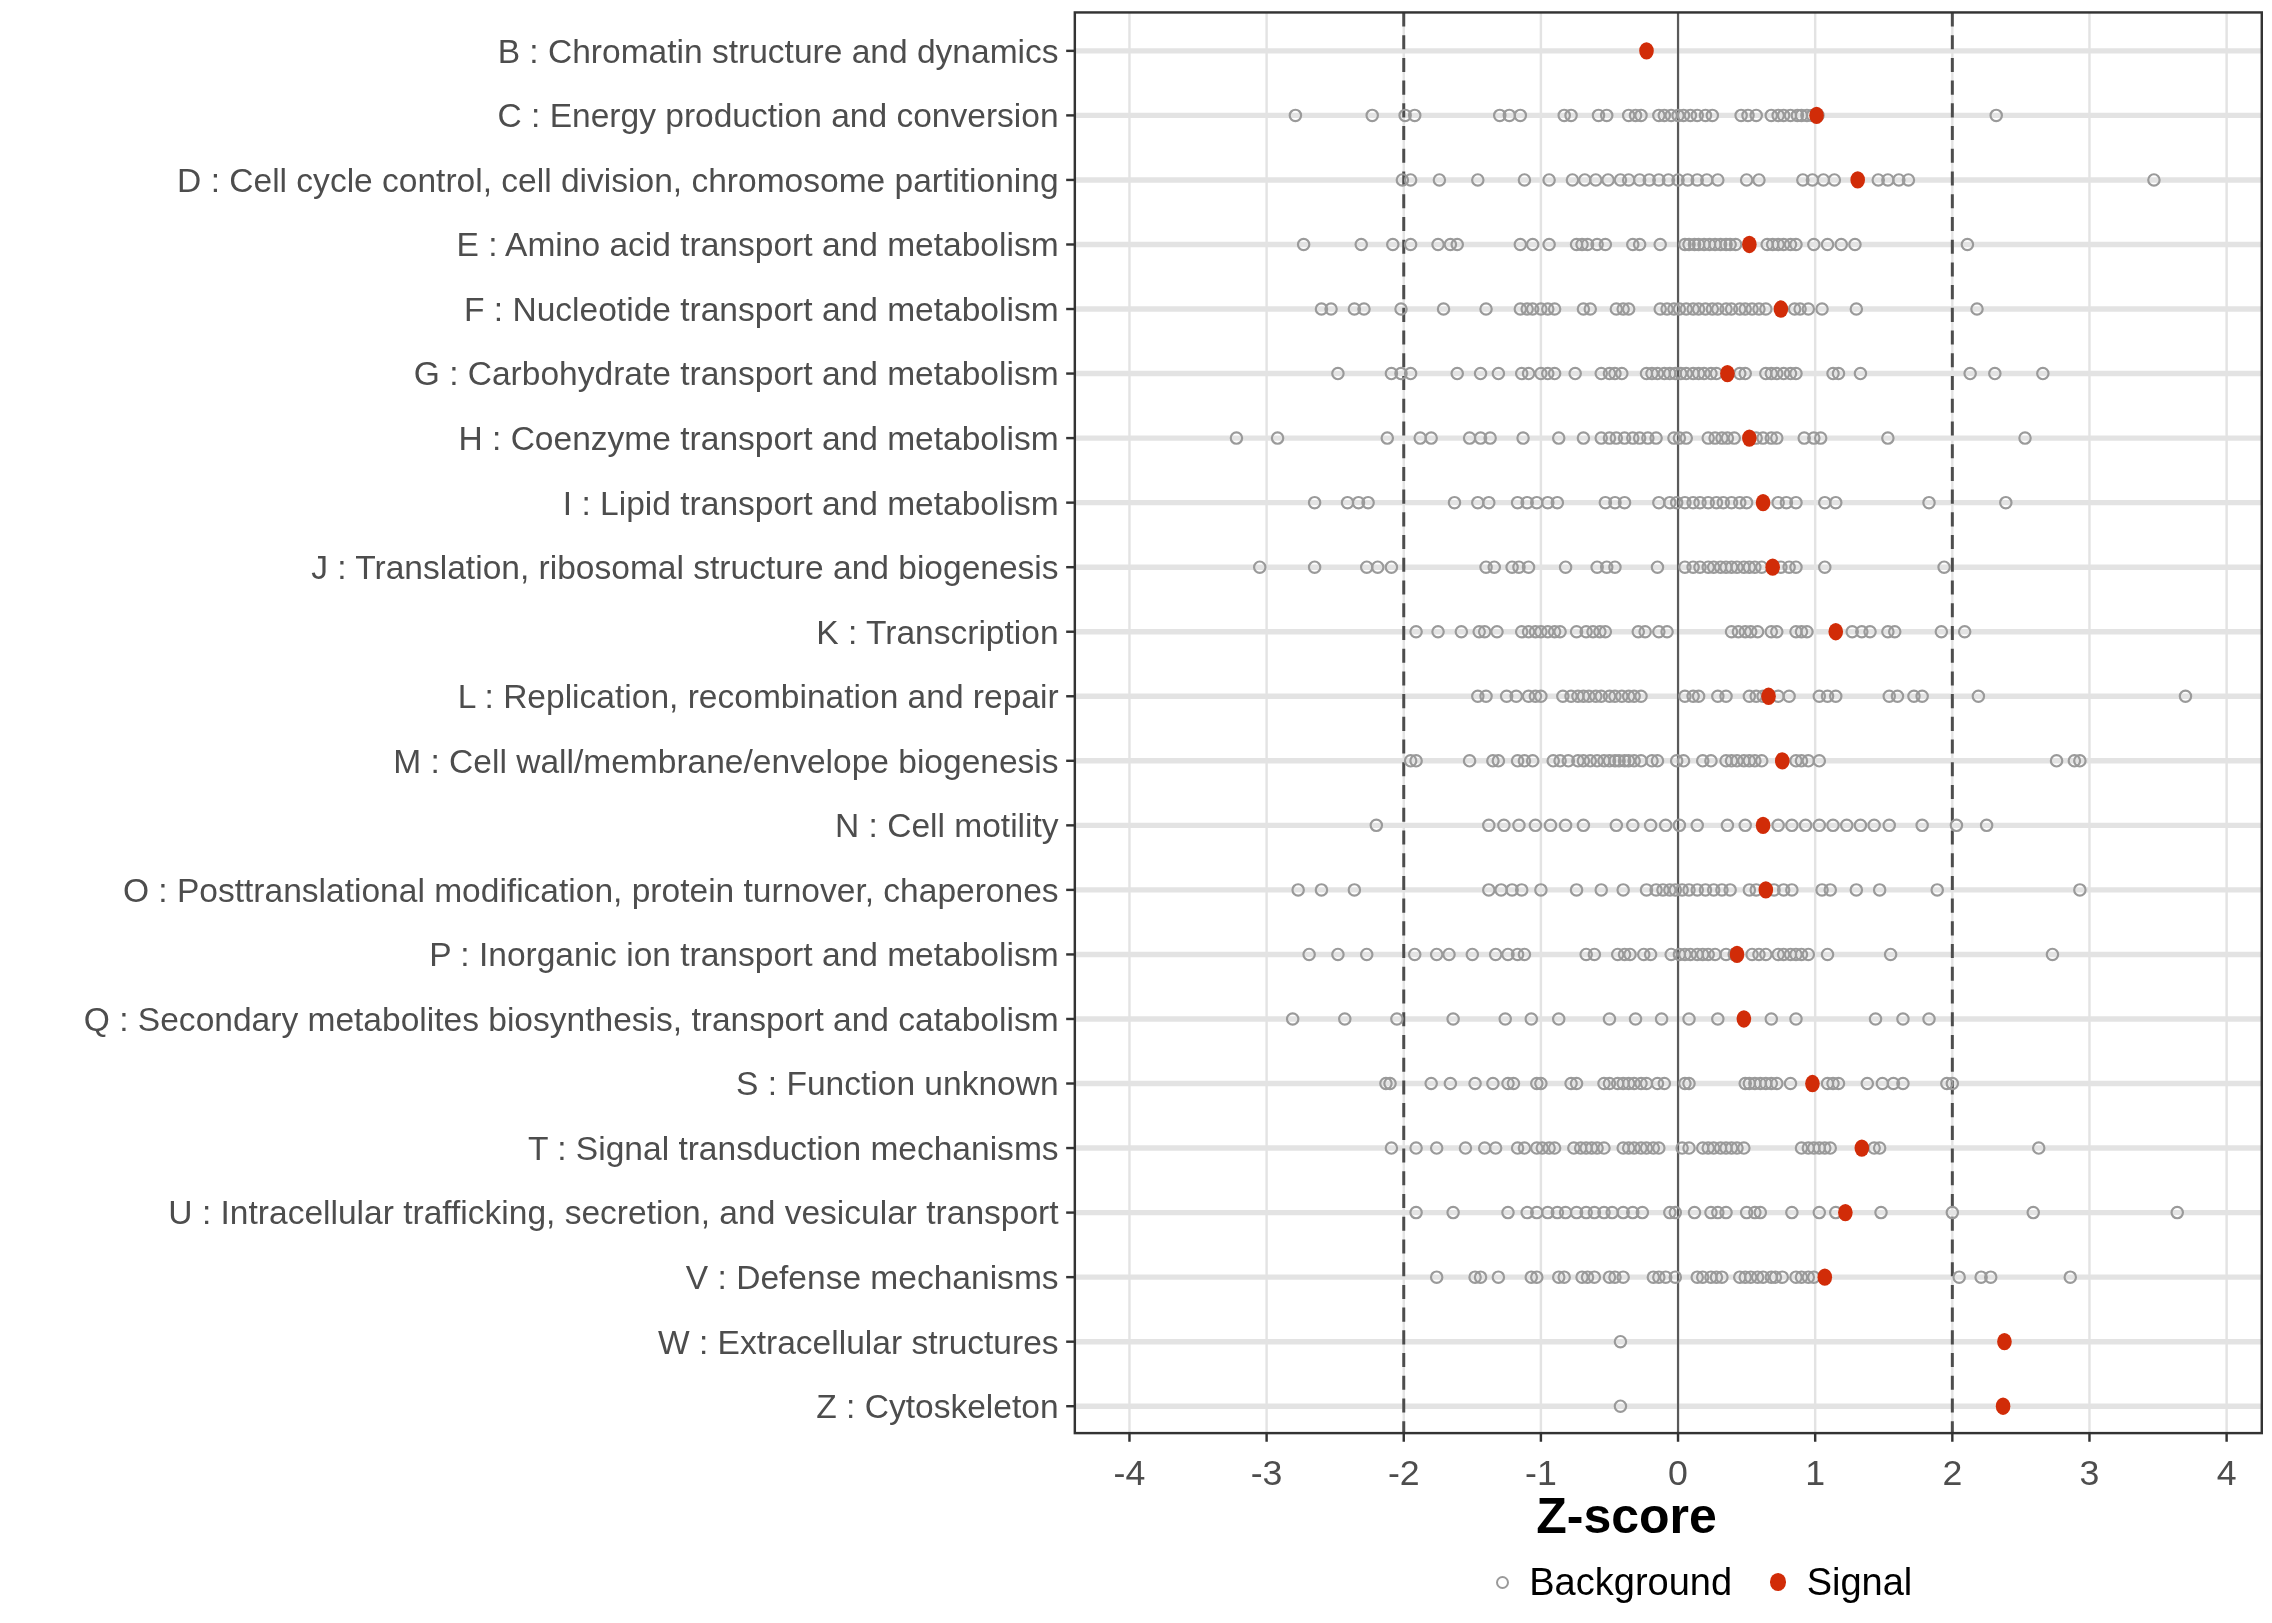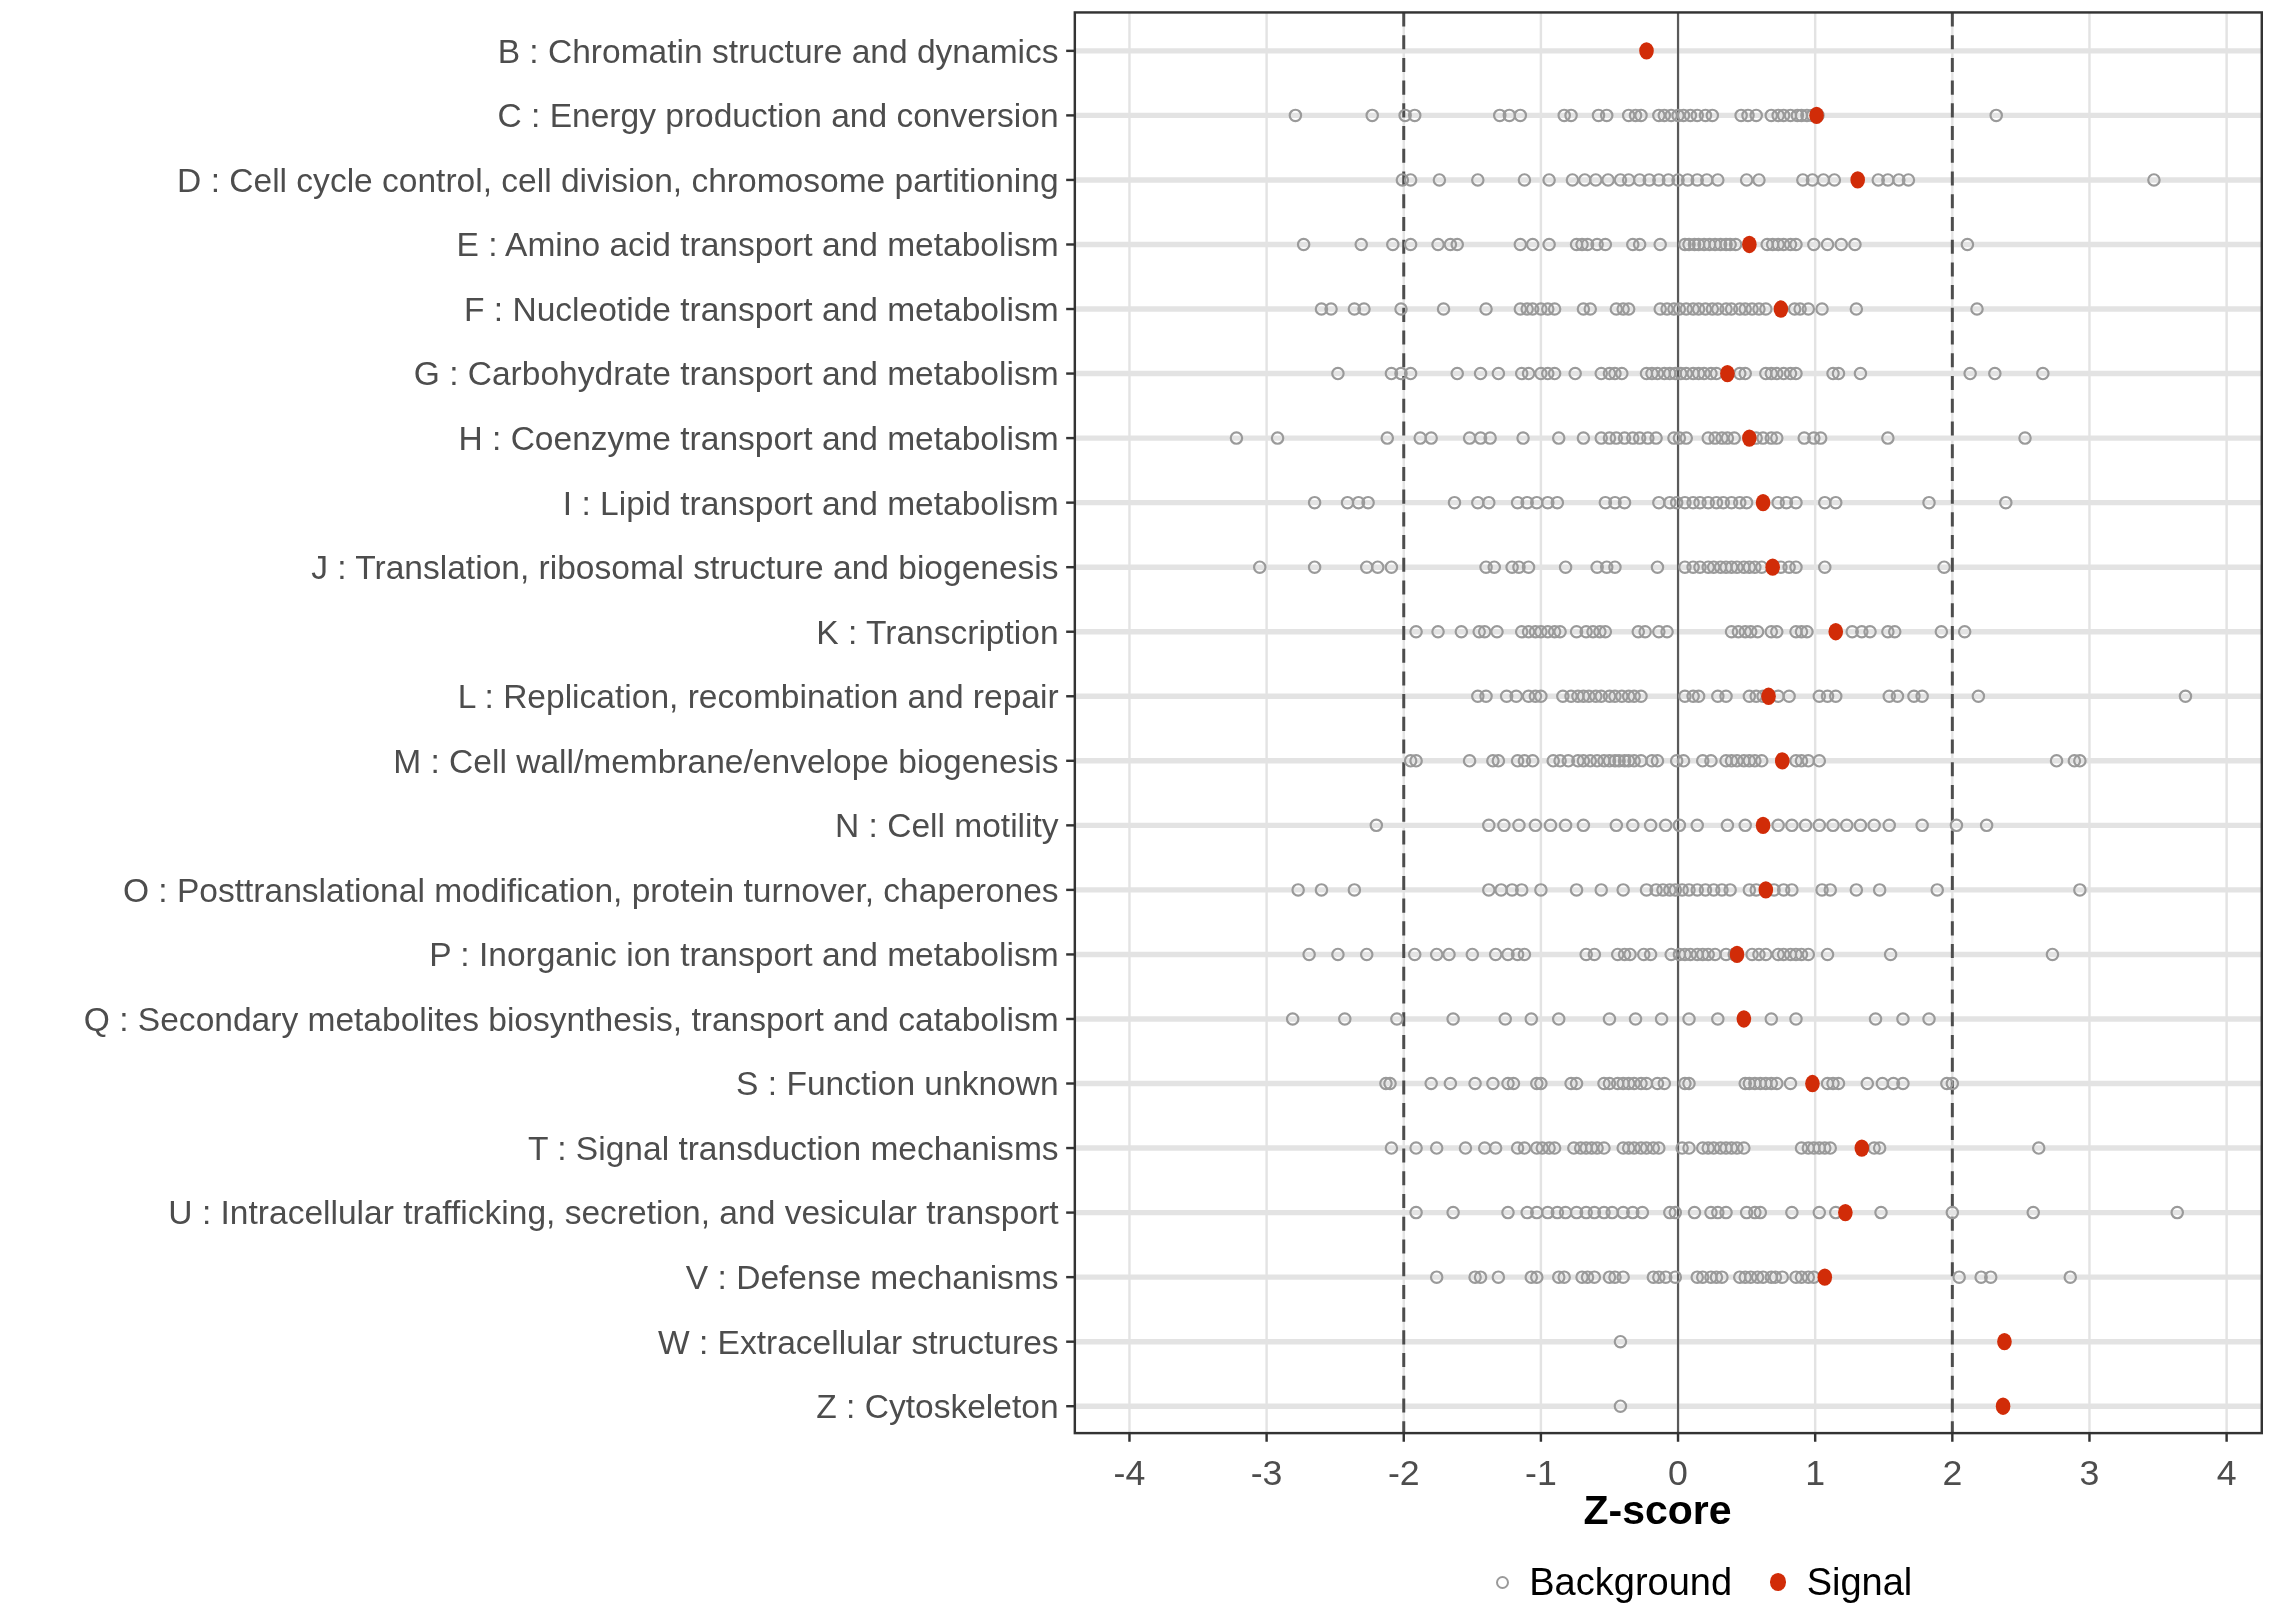--- a/index.html
+++ b/index.html
@@ -1,20 +1,20 @@
 <!DOCTYPE html>
 <html style="font-size:8.7px"><head>
 <meta charset="utf-8">
 <style>
   html,body{margin:0;padding:0;background:#ffffff;}
   body{width:2273px;height:1623px;position:relative;font-family:"Liberation Sans",sans-serif;overflow:hidden;}
   #figure{position:absolute;inset:0;}
   #plot-svg{position:absolute;left:0;top:0;}
-  #x-axis-title{position:absolute;left:1064px;width:1187px;top:1487px;text-align:center;
-    font-size:41px;font-weight:bold;color:#000;}
+  #x-axis-title{position:absolute;left:1033px;width:1187px;top:1487px;text-align:center;
+    font-size:50px;font-weight:bold;color:#000;}
   #legend{position:absolute;left:1136px;width:1136px;top:1552px;height:60px;
     display:flex;align-items:center;justify-content:center;gap:38px;font-size:38px;color:#000;}
   .legend-item{display:flex;align-items:center;gap:20.6px;}
   .marker-open{width:13px;height:13px;border:2.2px solid #9A9A9A;border-radius:50%;background:transparent;box-sizing:border-box;}
   .marker-filled{width:16px;height:17.3px;border-radius:50%;}
 </style>
 </head>
 <body>
 
 <div id="figure">

